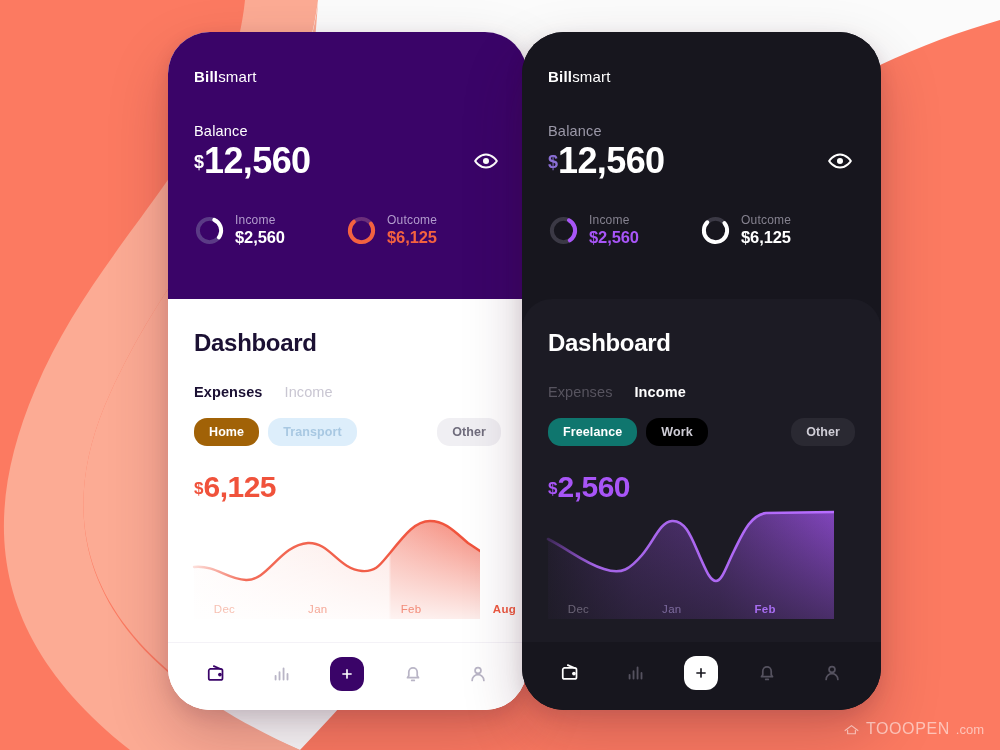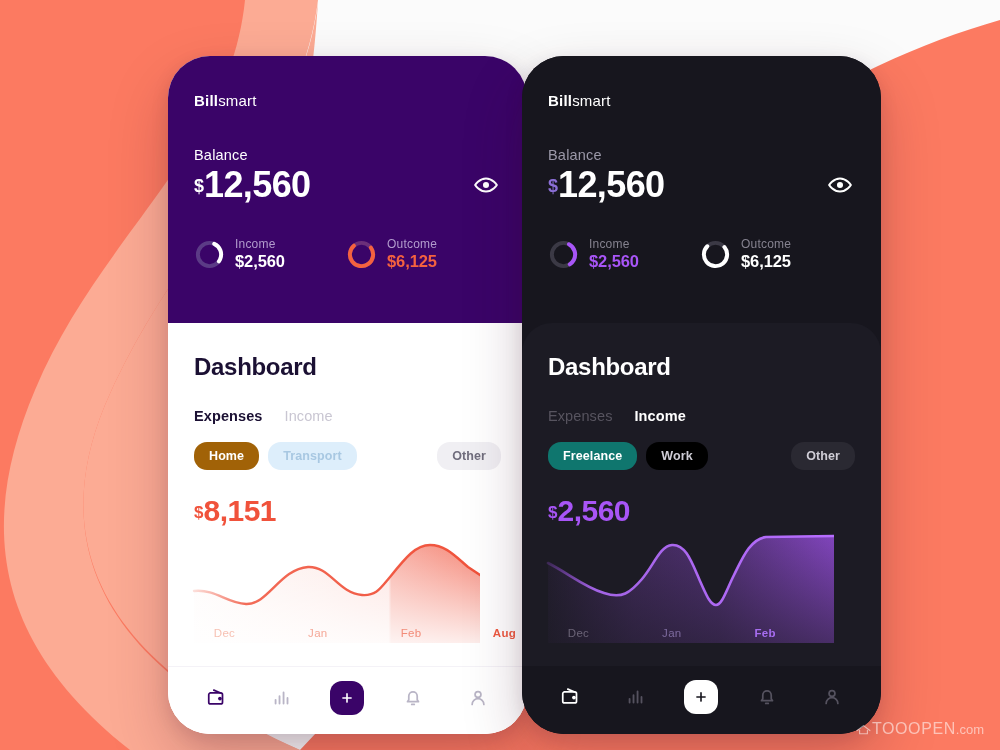--- a/index.html
+++ b/index.html
@@ -17,21 +17,20 @@
   .bg-svg { position:absolute; inset:0; width:1000px; height:750px; display:block; }
 
   
   .phone {
     position:absolute;
     width:359px;
     height:678px;
     border-radius:42px;
     overflow:hidden;
     box-shadow:0 26px 60px rgba(60,15,40,.22), 0 6px 18px rgba(60,15,40,.12);
-    margin-top:24px;
   }
   .phone-light { left:168px; top:32px; background:#ffffff; }
   .phone-dark  { left:522px; top:32px; background:#17161e; }
 
   
   .hdr { position:relative; padding:36px 26px 0 26px; }
   .hdr-light { background:#3a0468; height:267px; }
   .hdr-dark  { background:#17161e; height:267px; }
 
   .brand { font-size:15px; letter-spacing:.2px; color:#ffffff; font-weight:400; }
@@ -140,21 +139,21 @@
   .fab {
     width:34px; height:34px; border-radius:12px;
     display:flex; align-items:center; justify-content:center;
   }
   .fab-l { background:#3a0468; }
   .fab-d { background:#ffffff; }
 
   
   .wm {
     position:absolute; right:16px; bottom:12px;
-    display:flex; align-items:center; 
+    display:flex; align-items:center; gap:6px;
     color:rgba(255,255,255,.55);
     font-size:16px; letter-spacing:.6px;
     pointer-events:none;
   }
   .wm .dot { font-size:13px; letter-spacing:0; }
 </style>
 </head>
 <body>
 
 <div class="bg-layer">
@@ -237,21 +236,21 @@
       </div>
 
       <div class="chips">
         <span class="chip chip-home">Home</span>
         <span class="chip chip-transport">Transport</span>
         <span class="chip chip-other-l chip-other">Other</span>
       </div>
 
       <div class="big-amt amt-red">
         <span class="big-cur">$</span>
-        <span class="big-num">8,151</span>
+        <span class="big-num">6,125</span>
       </div>
     </div>
 
     <div class="chart-wrap">
       <svg class="chart-svg" viewBox="0 0 312 120" preserveAspectRatio="none">
         <defs>
           <linearGradient id="redFillH" x1="0" y1="0" x2="1" y2="0">
             <stop offset="0%" stop-color="#f0523b" stop-opacity="0.02"></stop>
             <stop offset="45%" stop-color="#f0523b" stop-opacity="0.10"></stop>
             <stop offset="68%" stop-color="#f0523b" stop-opacity="0.16"></stop>

